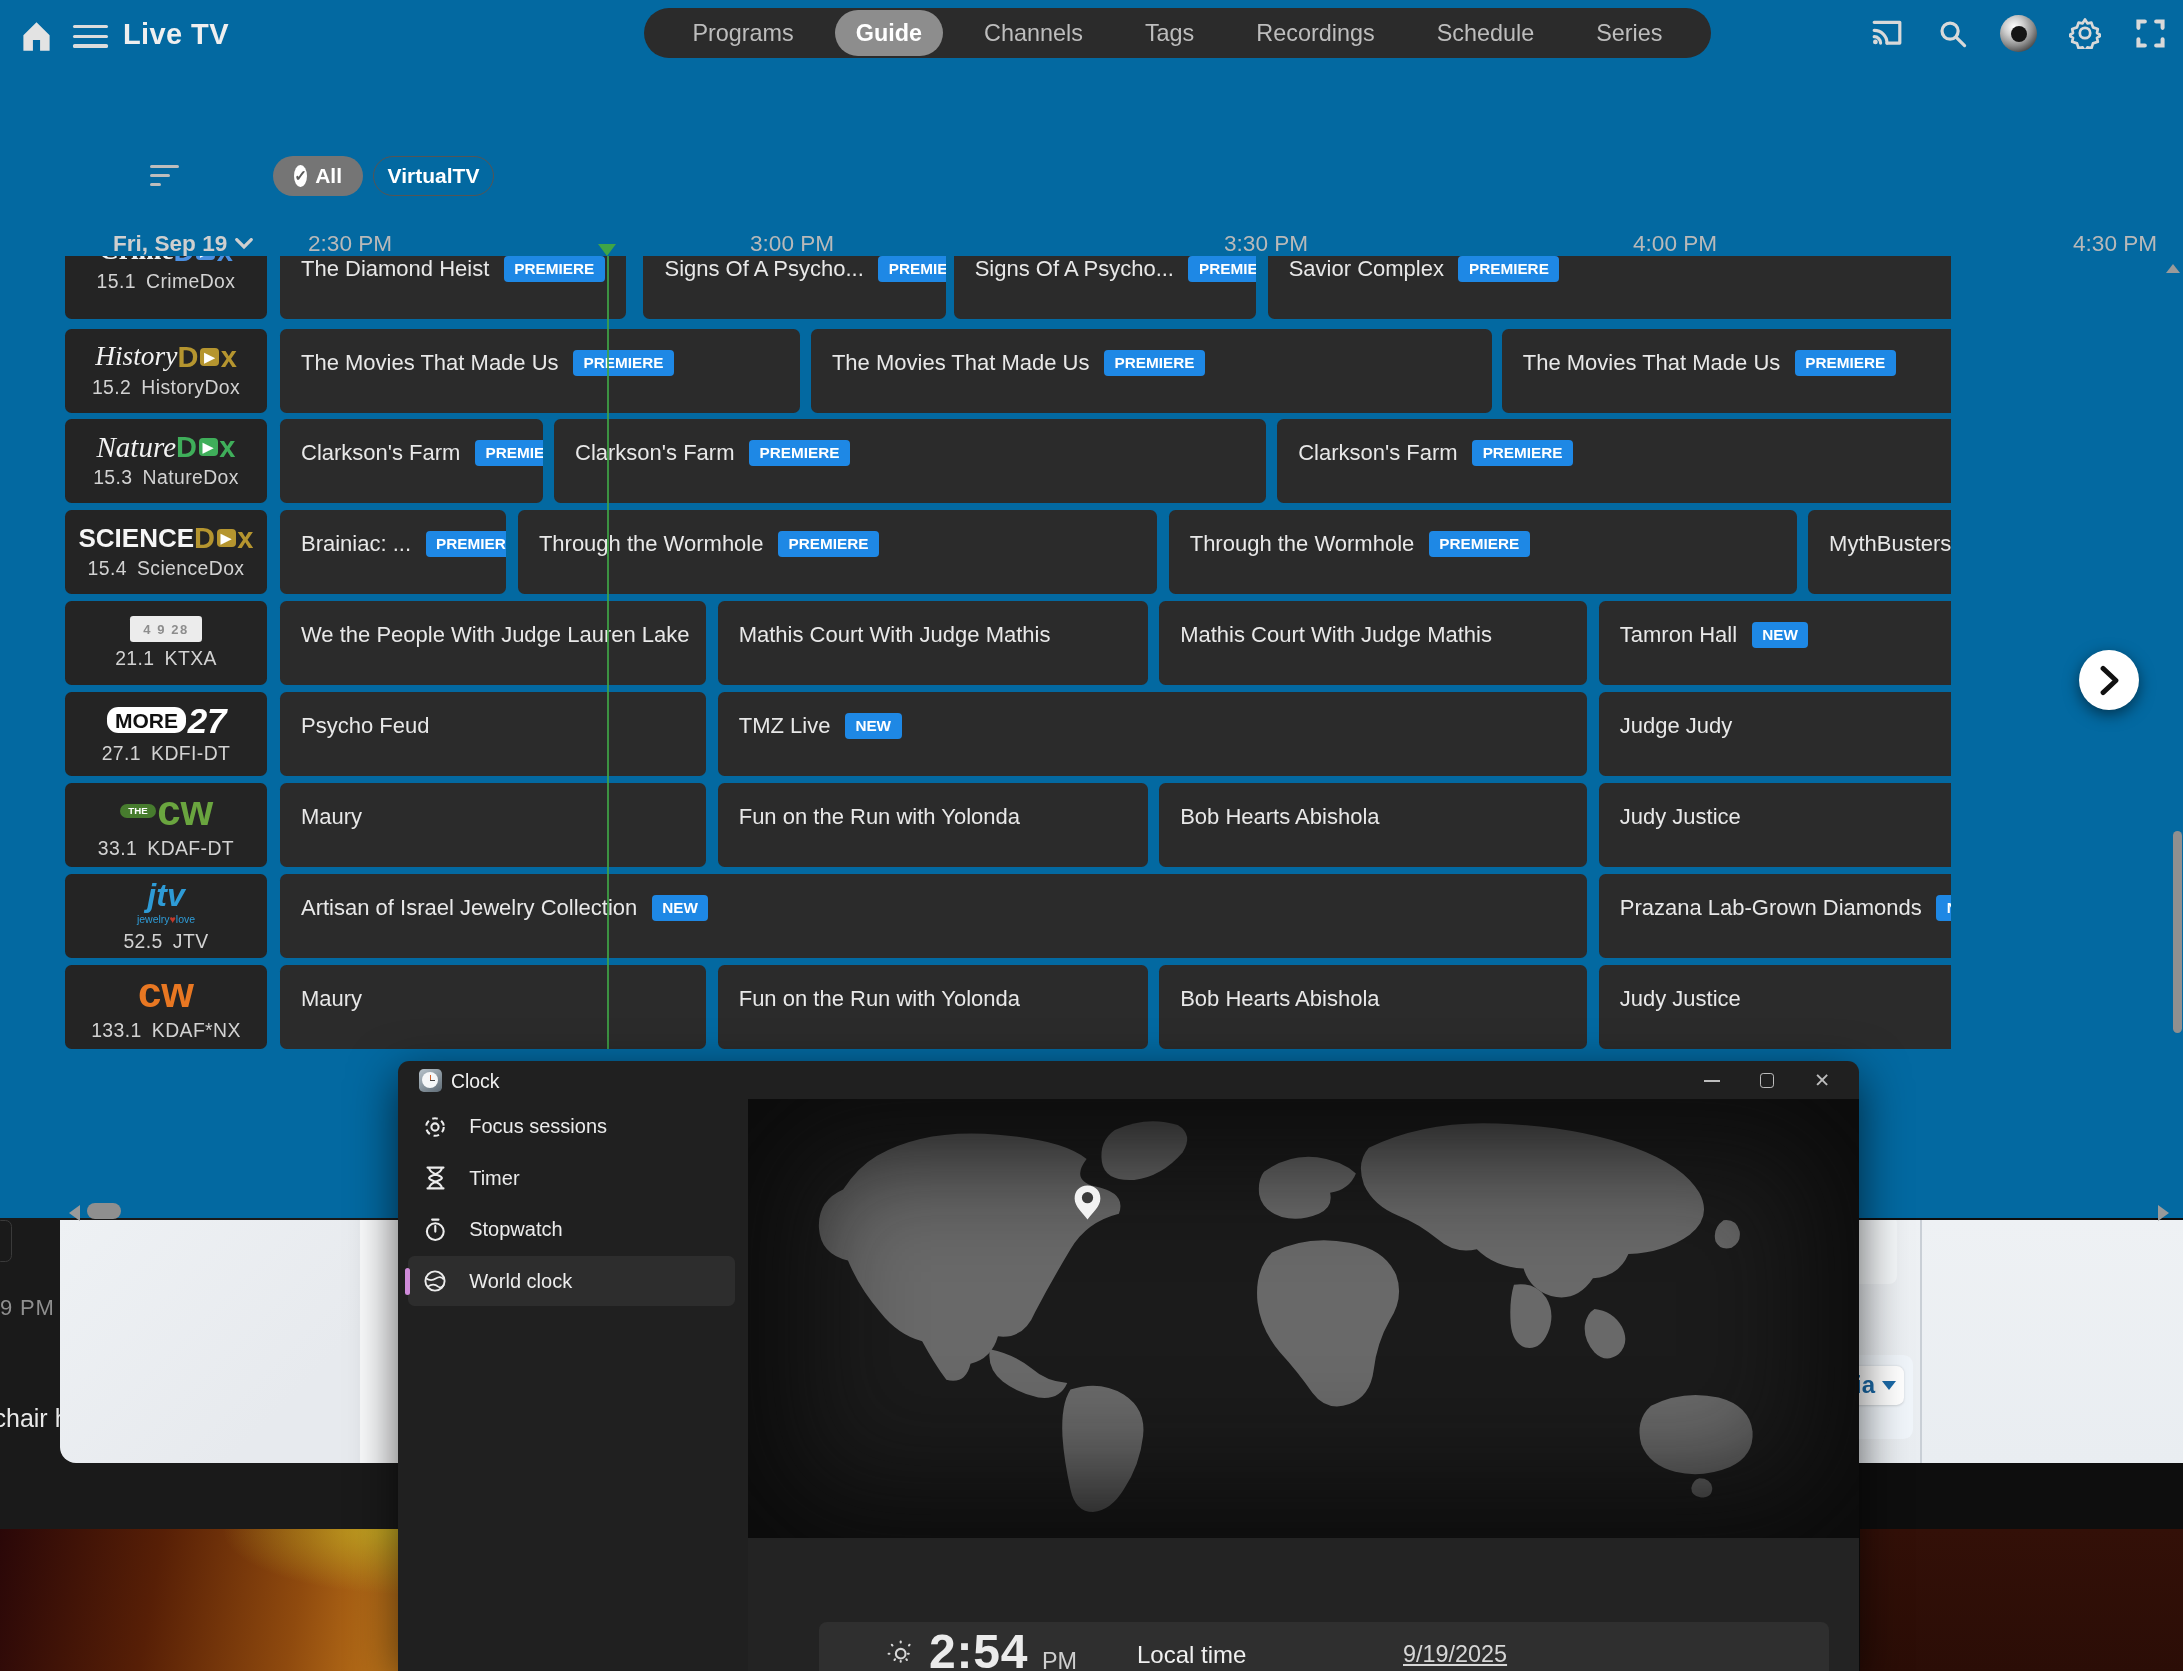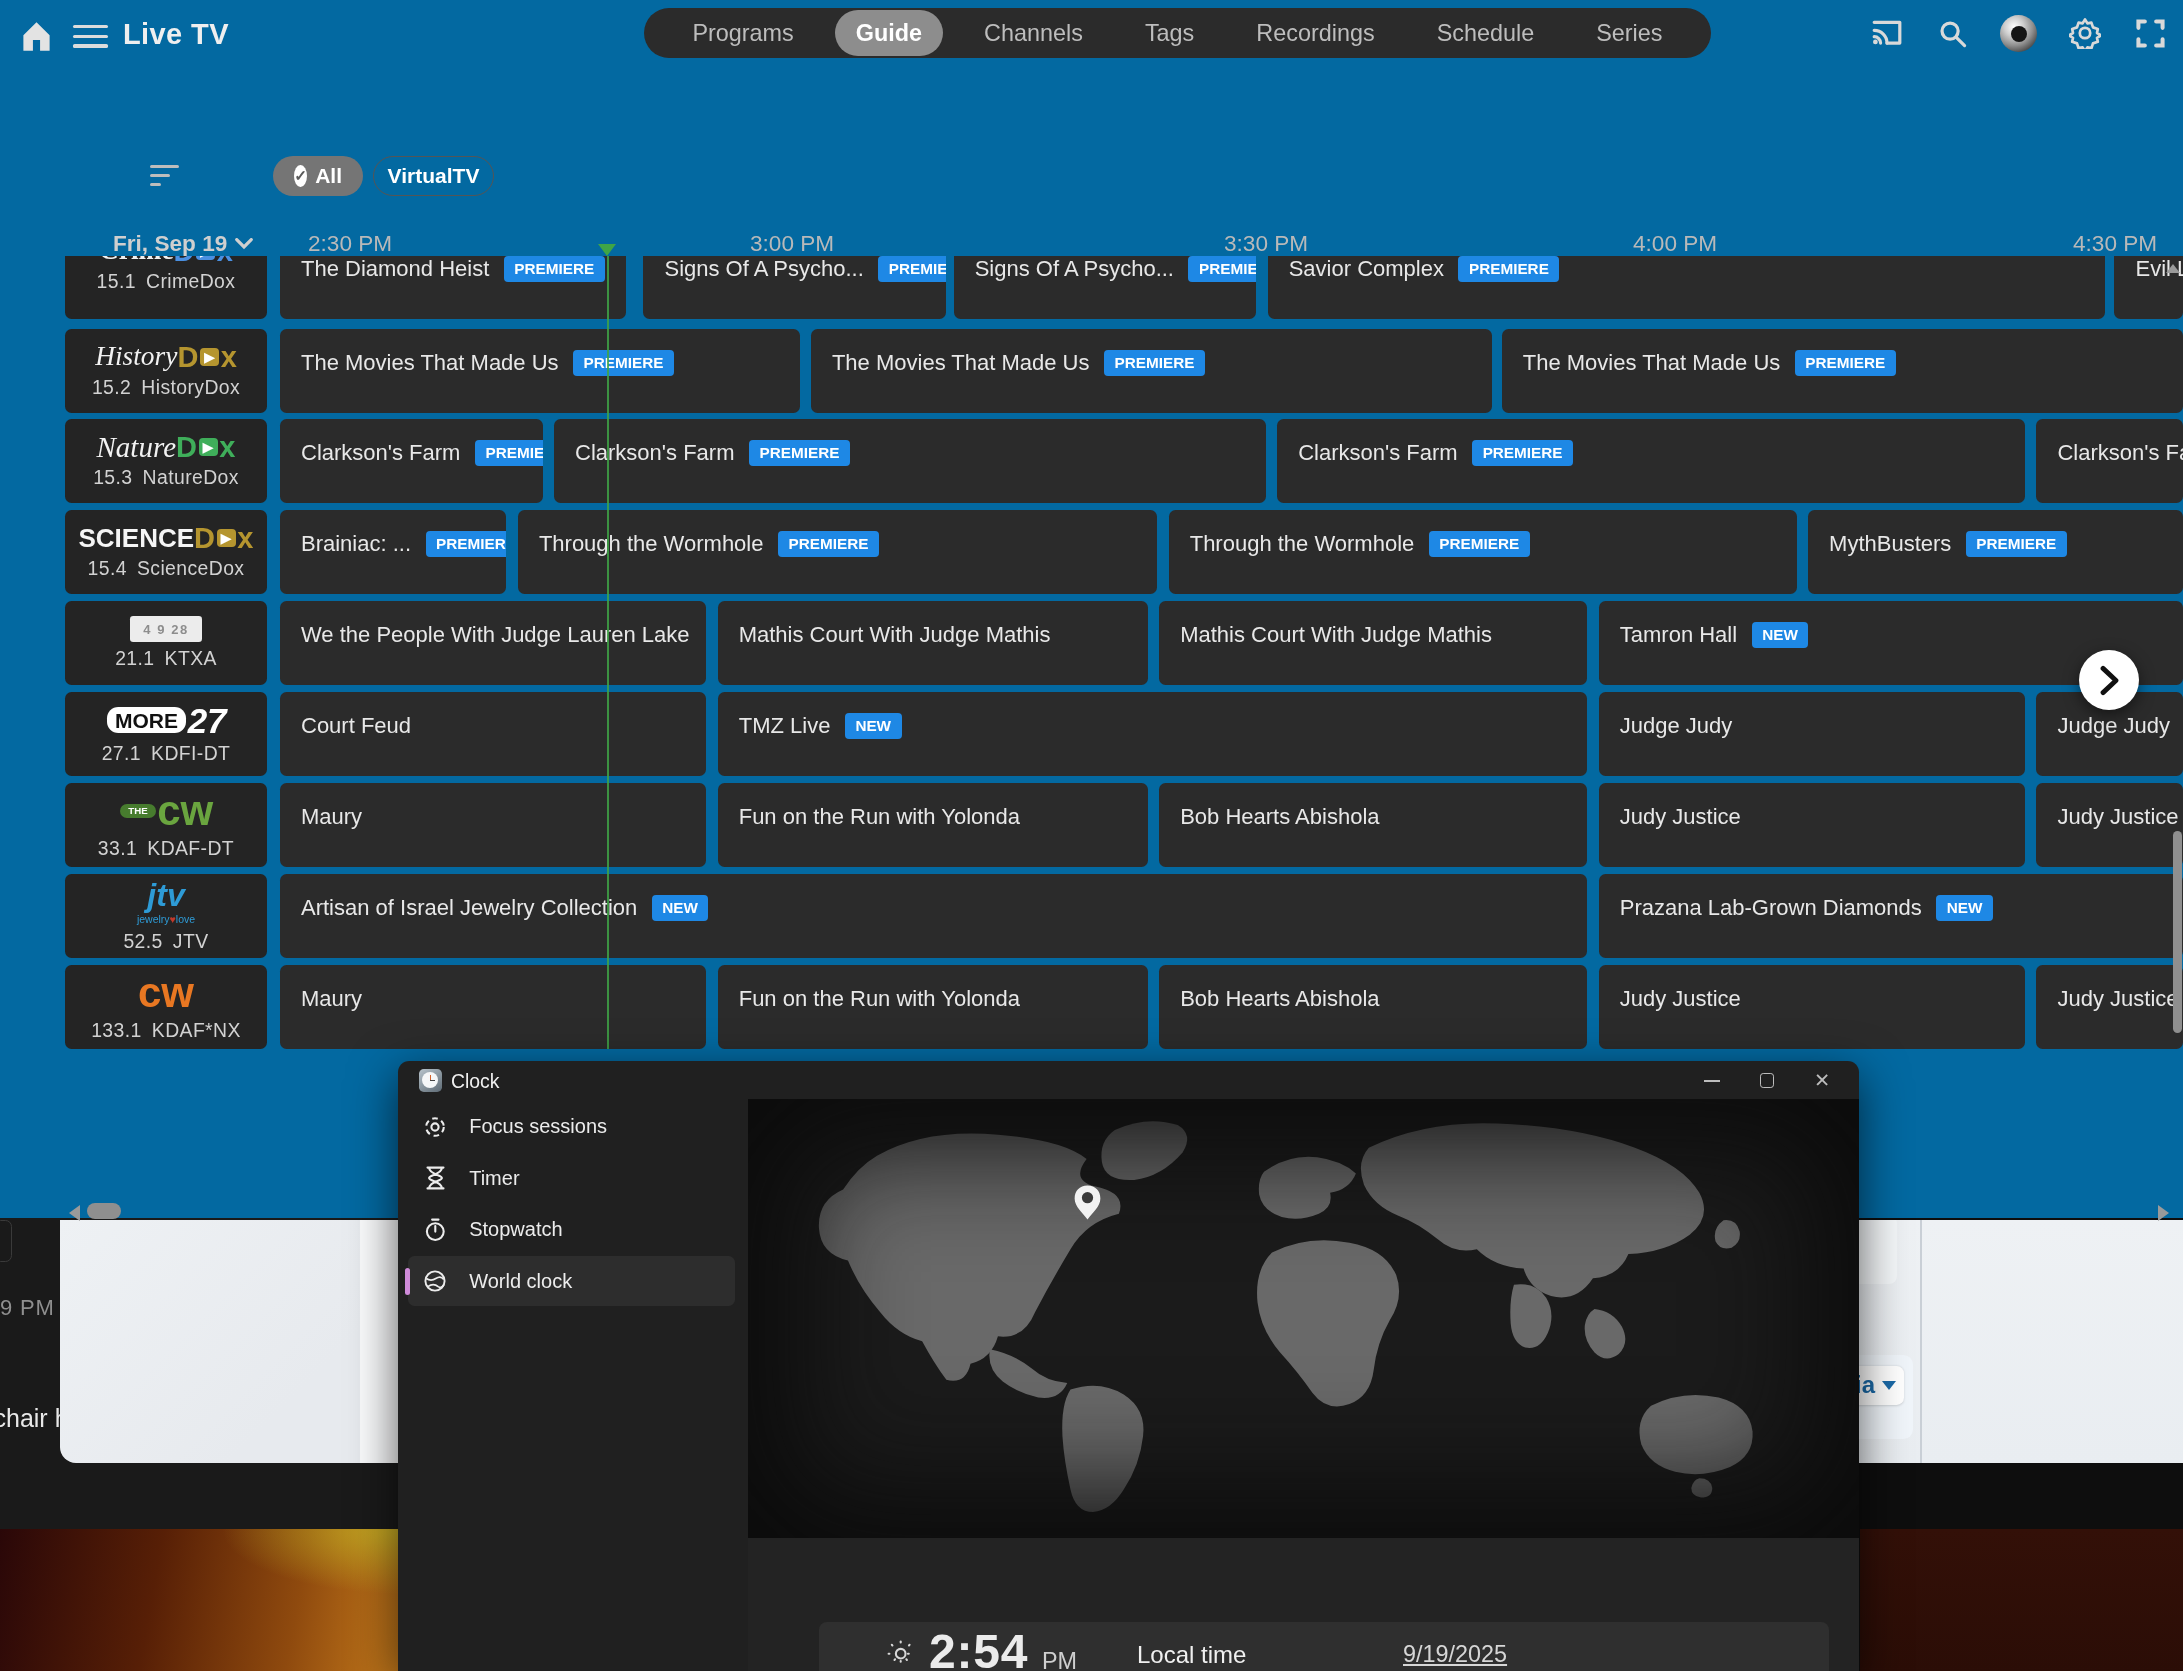--- a/index.html
+++ b/index.html
@@ -29,21 +29,21 @@
   .pill.selected { background:#757575; }
   .pill.outline { border:1.6px solid #555; background:transparent; }
   .check-circle { width:22.6px; height:22.6px; border-radius:50%; background:#ffffff; color:#5a5a5a; font-size:15.3px; font-weight:bold; display:flex; align-items:center; justify-content:center; }
 
   
   .date-label { position:absolute; left:113px; top:231px; font-size:22.6px; font-weight:bold; color:#cfcfcf; cursor:pointer; display:flex; align-items:center; gap:8px; }
   .date-caret { font-size:16px; color:#cfcfcf; }
   .time-label { position:absolute; top:231px; font-size:22.6px; color:#b9b9b9; }
 
   
-  .grid-clip { position:absolute; left:0; top:256px; width:2183px; height:961px; overflow:hidden;padding-left:18px; }
+  .grid-clip { position:absolute; left:0; top:256px; width:1951px; height:961px; overflow:hidden;padding-left:18px; }
   .guide-row { position:absolute; left:65px; width:2119px; height:84px; }
   .chan-cell { position:absolute; left:0; top:0; width:202px; height:84px; background:#242424; border-radius:6.5px; overflow:hidden;
                display:flex; flex-direction:column; align-items:center; justify-content:center; gap:4.8px; cursor:pointer; }
   .chan-line2 { font-size:19.4px; color:#d2d2d2; letter-spacing:0.4px; }
   .logo-line { display:flex; align-items:center; line-height:1; white-space:nowrap; }
   .logo-sub { font-size:10.5px; line-height:1; margin-top:-1.6px; }
   .prog-area { position:absolute; left:215px; top:0; width:1903px; height:84px; }
   .prog-cell { position:absolute; top:0; height:84px; background:#2b2b2b; border-radius:6.5px; overflow:hidden; cursor:pointer; }
   .prog-inner { display:flex; align-items:center; gap:14.5px; padding:21px 0 0 21px; }
   .prog-title { font-size:22px; color:#e8e8e8; white-space:nowrap; }
@@ -378,21 +378,21 @@
         <div class="chan-cell">
           <div class="logo-line">
             <span style="color: rgb(17, 17, 17); font-size: 21px; font-weight: 800; background: rgb(255, 255, 255); padding: 2.4px 8px; border-radius: 11.3px; margin: 0px 1.6px;">MORE</span>
             <span style="color: rgb(255, 255, 255); font-size: 35px; font-weight: 800; font-style: italic;">27</span>
           </div>
           <div class="chan-line2">27.1 KDFI-DT</div>
         </div>
         <div class="prog-area">
           <div class="prog-cell" style="left: 0%; width: 22.4%;">
             <div class="prog-inner">
-              <span class="prog-title">Court Feud</span>
+              <span class="prog-title">Psycho Feud</span>
             </div>
           </div>
           <div class="prog-cell" style="left: 23%; width: 45.7%;">
             <div class="prog-inner">
               <span class="prog-title">TMZ Live</span>
               <span class="badge" style="background: rgb(30, 136, 229);">NEW</span>
             </div>
           </div>
           <div class="prog-cell" style="left: 69.3%; width: 22.4%;">
             <div class="prog-inner">

